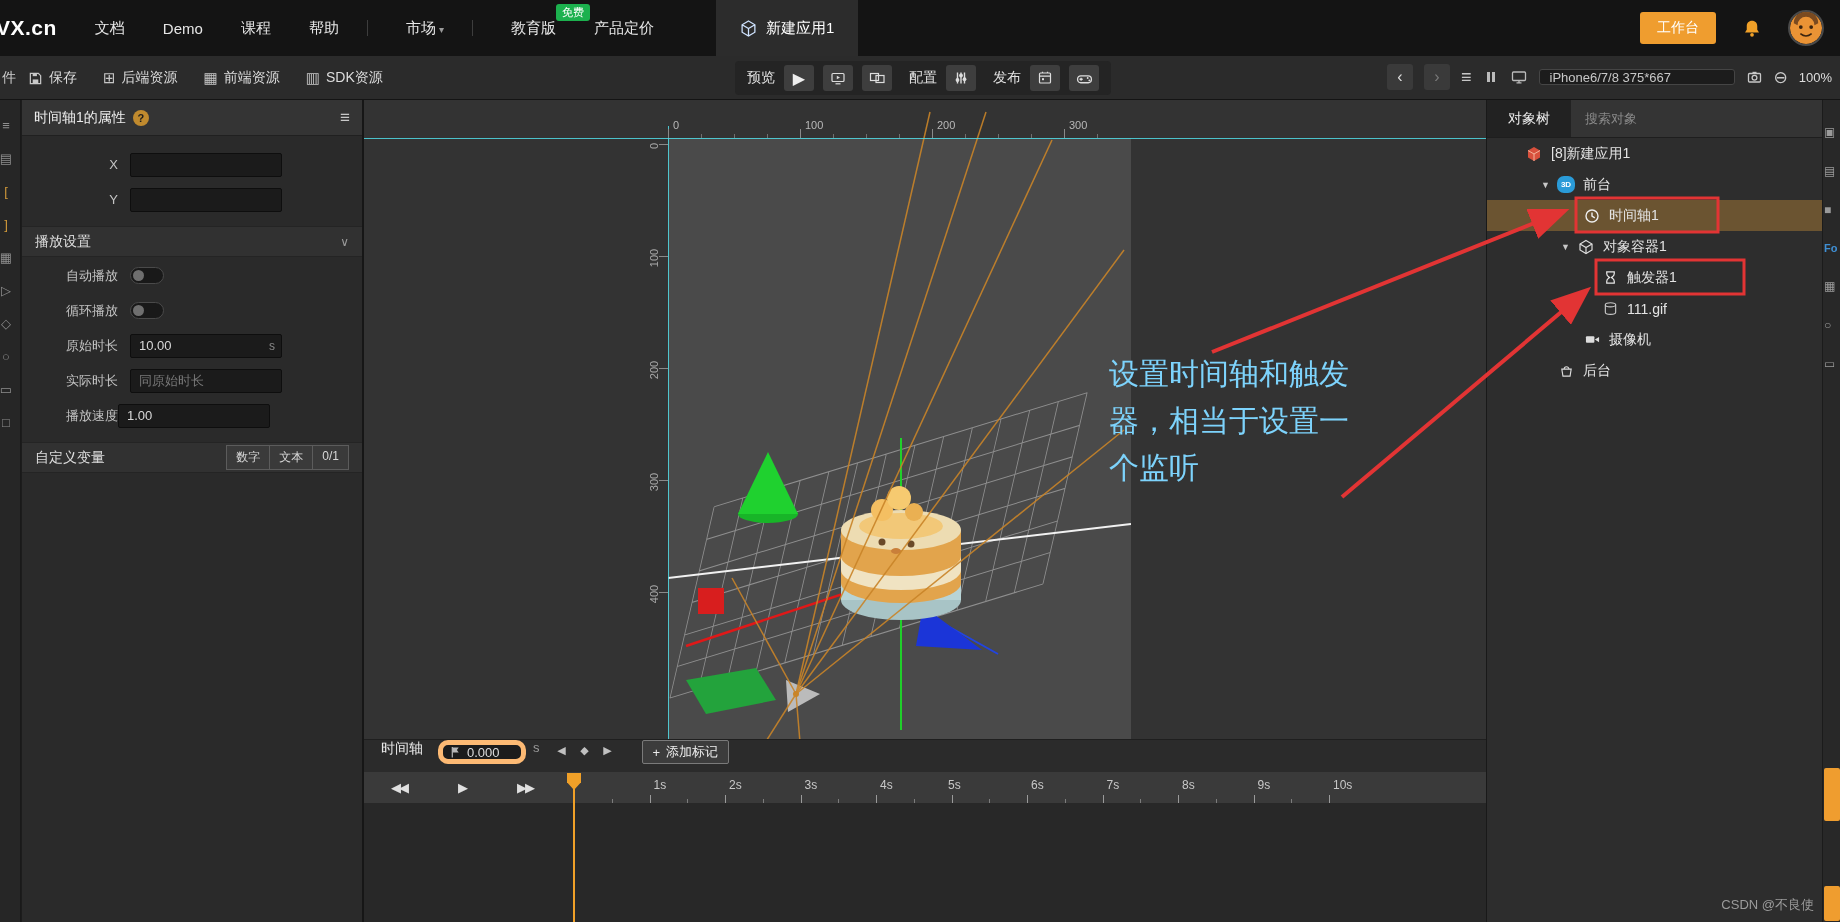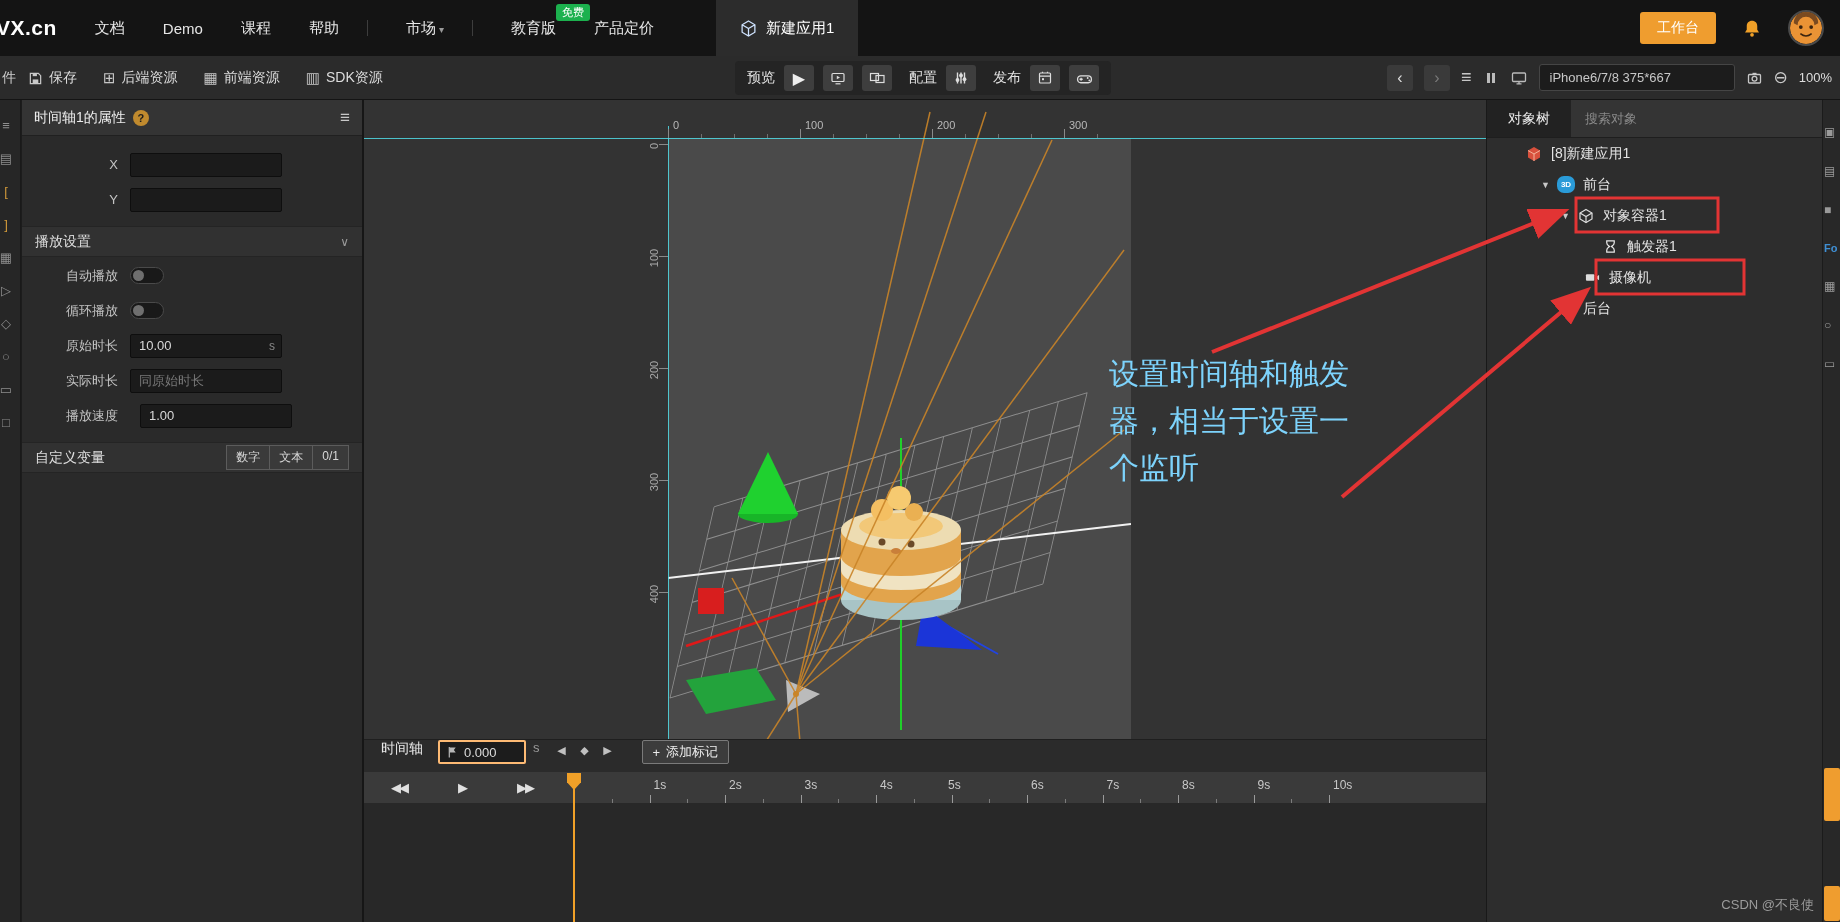--- a/index.html
+++ b/index.html
@@ -33,21 +33,21 @@
 .tb-center{position:absolute;left:735px;top:5px;height:34px;display:flex;align-items:center;
   gap:9px;background:#242424;border-radius:4px;padding:0 12px}
 .tb-btn{width:30px;height:26px;background:#3e3e3e;border-radius:3px;display:flex;
   align-items:center;justify-content:center;color:#eee;cursor:pointer;flex:none}
 .tb-label{font-size:14px;color:#e2e2e2;cursor:pointer}
 .gap8{margin-left:8px}
 .tb-right{position:absolute;right:8px;top:8px;display:flex;align-items:center;gap:11px}
 .nav-btn{width:26px;height:26px;background:#3a3a3a;border-radius:3px;display:flex;
   align-items:center;justify-content:center;font-size:16px;color:#ddd;cursor:pointer}
 .nav-btn.dim{color:#7a7a7a}
-.device{width:196px;height:27px;background:#1c1c1c;border:1px solid #454545;border-radius:3px;
+.device{width:196px;height:16px;background:#1c1c1c;border:1px solid #454545;border-radius:3px;
   display:flex;align-items:center;padding-left:10px;font-size:13px;color:#c8c8c8;cursor:pointer}
 .zoom-glyph{font-size:17px;color:#c8c8c8;cursor:pointer}
 .zoom-label{font-size:13px;color:#ddd}
 
 
 .left-strip{position:absolute;left:0;top:100px;width:21px;bottom:0;background:#262626;
   border-right:1px solid #191919;overflow:hidden;z-index:4}
 .ls-icon{display:block;width:26px;margin-left:-7px;color:#8e8e8e;font-size:13px;
   text-align:center;margin-top:18px}
 .ls-icon.warm{color:#d29a3a}
@@ -92,22 +92,22 @@
 .hmini{position:absolute;top:34px;width:1px;height:4px;background:#707070}
 .vlab{position:absolute;left:272px;width:36px;text-align:center;font-size:11px;color:#a8a8a8;transform:rotate(-90deg)}
 .vtick{position:absolute;left:295px;width:9px;height:1px;background:#8a8a8a}
 .annotation{position:absolute;left:745px;top:250px;width:345px;color:#7dd3fc;font-size:30px;
   line-height:47px;font-weight:500}
 
 
 .tl-header{position:absolute;left:0;top:639px;width:1122px;height:33px;background:#2b2b2b;
   border-top:1px solid #1f1f1f;display:flex;}
 .tl-label{margin-left:17px;font-size:14px;color:#e8e8e8}
-.tl-valuebox{margin-left:15px;width:88px;height:24px;background:#1c1c1c;border:2px solid #fdba74;
-  border-radius:2px;display:flex;align-items:center;padding:0 7px;gap:6px;cursor:text}
+.tl-valuebox{margin-left:15px;width:88px;height:24px;background:#1c1c1c;border:5px solid #fdba74;
+  border-radius:10px;display:flex;align-items:center;padding:0 7px;gap:6px;cursor:text}
 .tl-value{font-size:13px;color:#dcdcdc}
 .tl-unit{margin-left:7px;font-size:13px;color:#9a9a9a}
 .kf-group{display:flex;margin-left:12px;gap:3px}
 .kf-btn{width:20px;height:20px;display:flex;align-items:center;justify-content:center;
   color:#c0c0c0;font-size:11px;cursor:pointer}
 .addmark{margin-left:24px;height:24px;border:1px solid #7a7a7a;background:#3c3c3c;border-radius:2px;
   color:#ececec;font-size:13px;display:flex;align-items:center;padding:0 10px;gap:6px;cursor:pointer}
 .tl-ruler{position:absolute;left:0;top:672px;width:1122px;height:31px;background:#3a3a3a}
 .transport{position:absolute;left:20px;top:3px;display:flex;gap:33px}
 .tr-btn{width:30px;height:24px;display:flex;align-items:center;justify-content:center;
@@ -347,21 +347,21 @@
           <input class="pinput" value="10.00" style="">
           <span class="suffix">s</span>
         </span>
       </div>
       <div class="prow">
         <span class="plabel">实际时长</span>
         <input class="pinput" style="margin-left: 12px;" placeholder="同原始时长">
       </div>
       <div class="prow">
         <span class="plabel">播放速度</span>
-        <input class="pinput" style="margin-left: 22px;" value="1.00">
+        <input class="pinput" style="margin-left: 0;" value="1.00">
       </div>
 
       <div class="section">
         <span class="sec-title">自定义变量</span>
         <span class="vars-right">
           <span class="varbtn">数字</span>
           <span class="varbtn">文本</span>
           <span class="varbtn">0/1</span>
         </span>
       </div>
@@ -552,20 +552,29 @@
     </div>
 
     <div class="trow" style="padding-left:54px">
       <span class="arrow">▼</span>
       <span class="ticon">
           <span class="badge3d">3D</span>
         </span>
       <span class="tlabel">前台</span>
     </div>
 
+    <div class="trow sel" style="padding-left:94px">
+      <span class="ticon">
+        <svg width="16" height="16" viewBox="0 0 16 16">
+            <circle cx="8" cy="8" r="6" fill="none" stroke="#eee" stroke-width="1.4"></circle>
+            <path d="M8 4.5V8l2.8 1.8" stroke="#eee" stroke-width="1.4" fill="none"></path>
+          </svg>
+      </span>
+      <span class="tlabel">时间轴1</span>
+    </div>
 
     <div class="trow" style="padding-left:74px">
       <span class="arrow">▼</span>
       <span class="ticon">
         <svg width="16" height="16" viewBox="0 0 16 16">
             <path d="M8 1.5 14 5v6L8 14.5 2 11V5z" fill="none" stroke="#ddd" stroke-width="1.2"></path>
             <path d="M2 5l6 3.5L14 5M8 8.5v6" stroke="#ddd" stroke-width="1.2" fill="none"></path>
           </svg>
       </span>
       <span class="tlabel">对象容器1</span>
@@ -573,20 +582,29 @@
 
     <div class="trow" style="padding-left:112px">
       <span class="ticon">
         <svg width="15" height="15" viewBox="0 0 16 16">
             <path d="M4 2h8v2c0 2.5-2.2 3.2-3 4 .8.8 3 1.5 3 4v2H4v-2c0-2.5 2.2-3.2 3-4-.8-.8-3-1.5-3-4z" fill="none" stroke="#e8e8e8" stroke-width="1.3"></path>
           </svg>
       </span>
       <span class="tlabel">触发器1</span>
     </div>
 
+    <div class="trow" style="padding-left:112px">
+      <span class="ticon">
+        <svg width="15" height="15" viewBox="0 0 16 16">
+            <ellipse cx="8" cy="4" rx="5.5" ry="2.2" fill="none" stroke="#c8c8c8" stroke-width="1.2"></ellipse>
+            <path d="M2.5 4v8c0 1.2 2.5 2.2 5.5 2.2s5.5-1 5.5-2.2V4" fill="none" stroke="#c8c8c8" stroke-width="1.2"></path>
+          </svg>
+      </span>
+      <span class="tlabel">111.gif</span>
+    </div>
 
     <div class="trow" style="padding-left:94px">
       <span class="ticon">
         <svg width="17" height="15" viewBox="0 0 16 16">
             <rect x="1" y="4.5" width="9" height="7" rx="1" fill="#ddd"></rect>
             <polygon points="10.5,8 15,5.2 15,10.8" fill="#ddd"></polygon>
           </svg>
       </span>
       <span class="tlabel">摄像机</span>
     </div>

